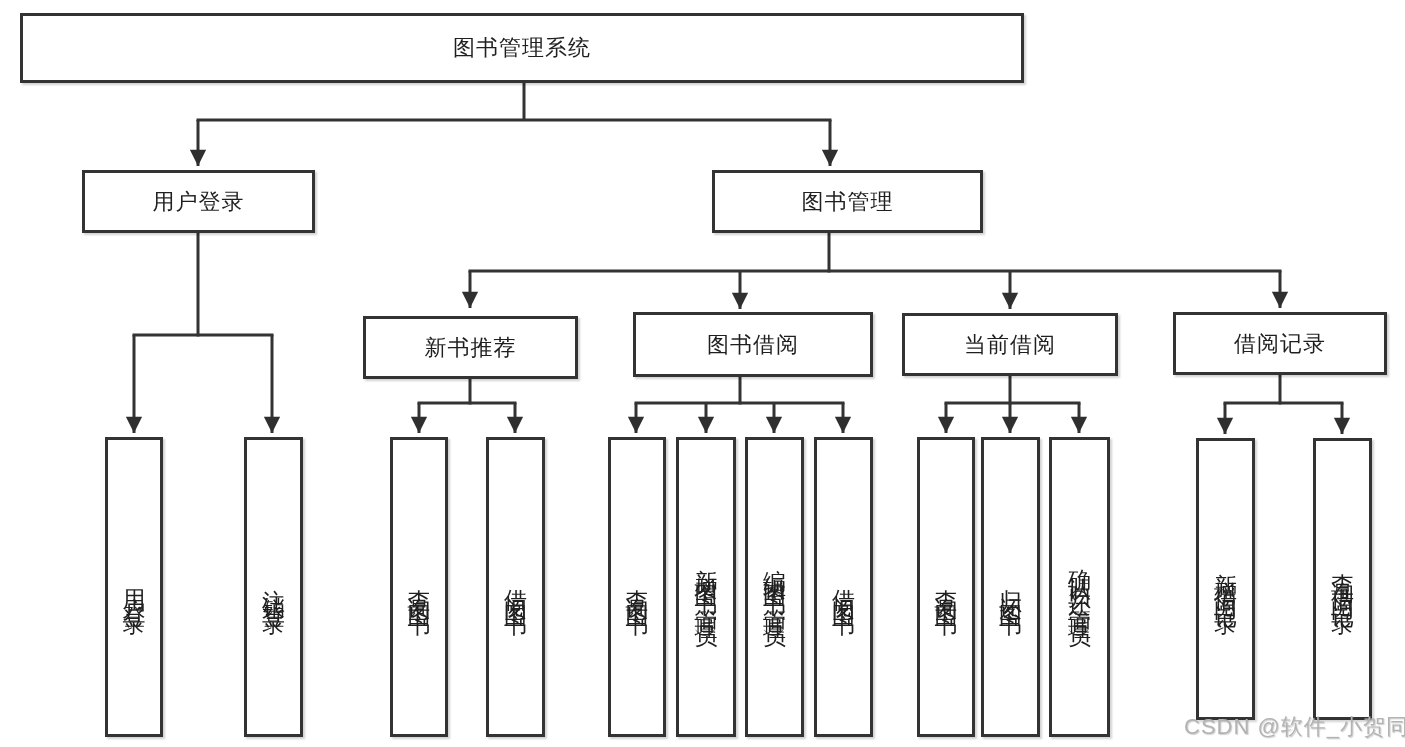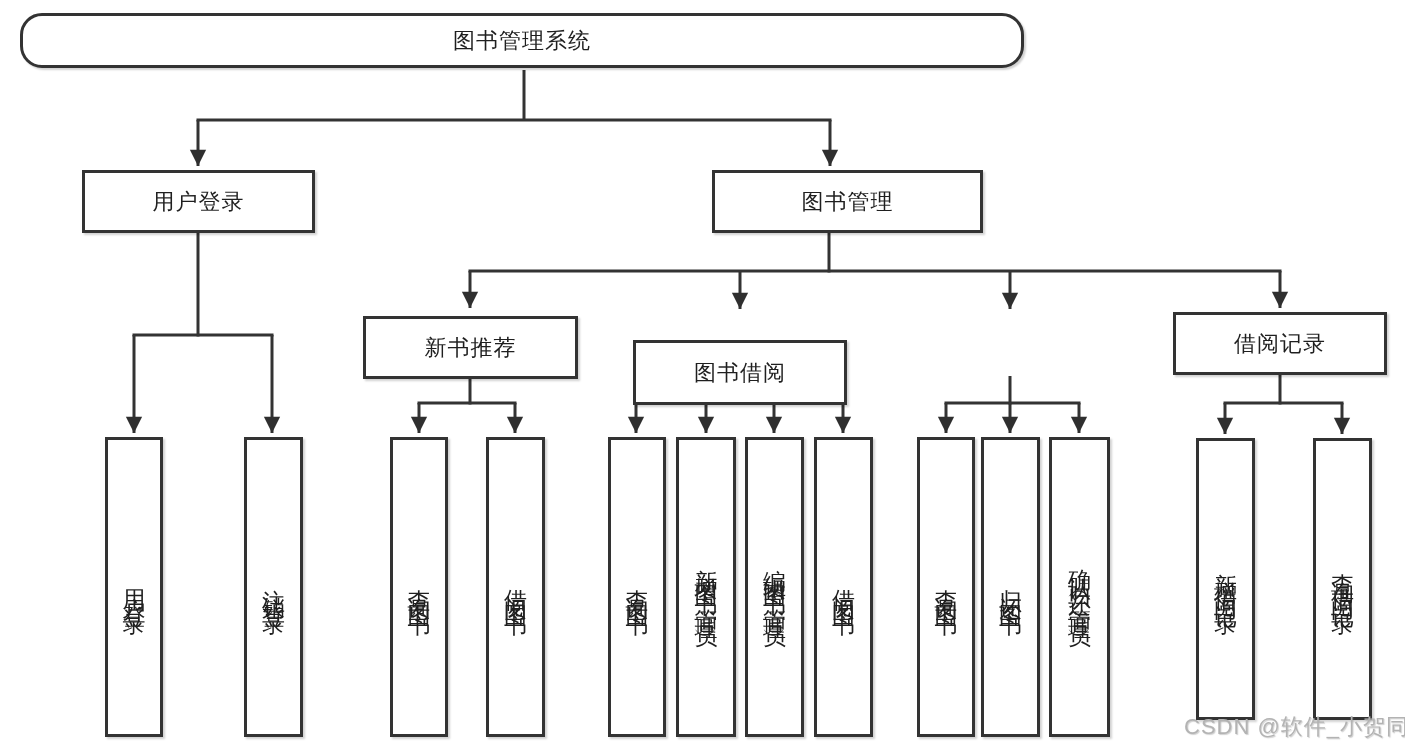--- a/index.html
+++ b/index.html
@@ -112,27 +112,28 @@
     </g>
 
     <g>
       <path d="M1280 375 L1280 404.5"></path>
       <path d="M1223.5 403 L1343.5 403"></path>
       <path d="M1225 403 L1225 434" marker-end="url(#arrow)"></path>
       <path d="M1342 403 L1342 434" marker-end="url(#arrow)"></path>
     </g>
   </svg>
 
-  <div class="node" style="left:20px; top:13px; width:1004px; height:55px;border-radius:22px;">图书管理系统</div>
+  <div class="node" style="left:20px; top:13px; width:1004px; height:70px;">图书管理系统</div>
 
   <div class="node" style="left:82px; top:170px; width:233px; height:63px;">用户登录</div>
   <div class="node" style="left:712px; top:170px; width:271px; height:63px;">图书管理</div>
 
   <div class="node" style="left:363px; top:316px; width:215px; height:63px;">新书推荐</div>
-  <div class="node" style="left:633px; top:312px; width:214px; height:65px;margin-top:28px;">图书借阅</div>
+  <div class="node" style="left:633px; top:312px; width:240px; height:65px;">图书借阅</div>
+  <div class="node" style="left:902px; top:313px; width:216px; height:63px;">当前借阅</div>
   <div class="node" style="left:1173px; top:312px; width:214px; height:63px;">借阅记录</div>
 
   <div class="node vert" style="left:105px; top:437px; width:58px; height:300px;">用户登录</div>
   <div class="node vert" style="left:244px; top:437px; width:59px; height:300px;">注销登录</div>
 
   <div class="node vert" style="left:390px; top:437px; width:58px; height:300px;">查询图书</div>
   <div class="node vert" style="left:486px; top:437px; width:59px; height:300px;">借阅图书</div>
 
   <div class="node vert" style="left:608px; top:437px; width:58px; height:300px;">查询图书</div>
   <div class="node vert" style="left:676px; top:437px; width:60px; height:300px;">新增图书（管理员）</div>

